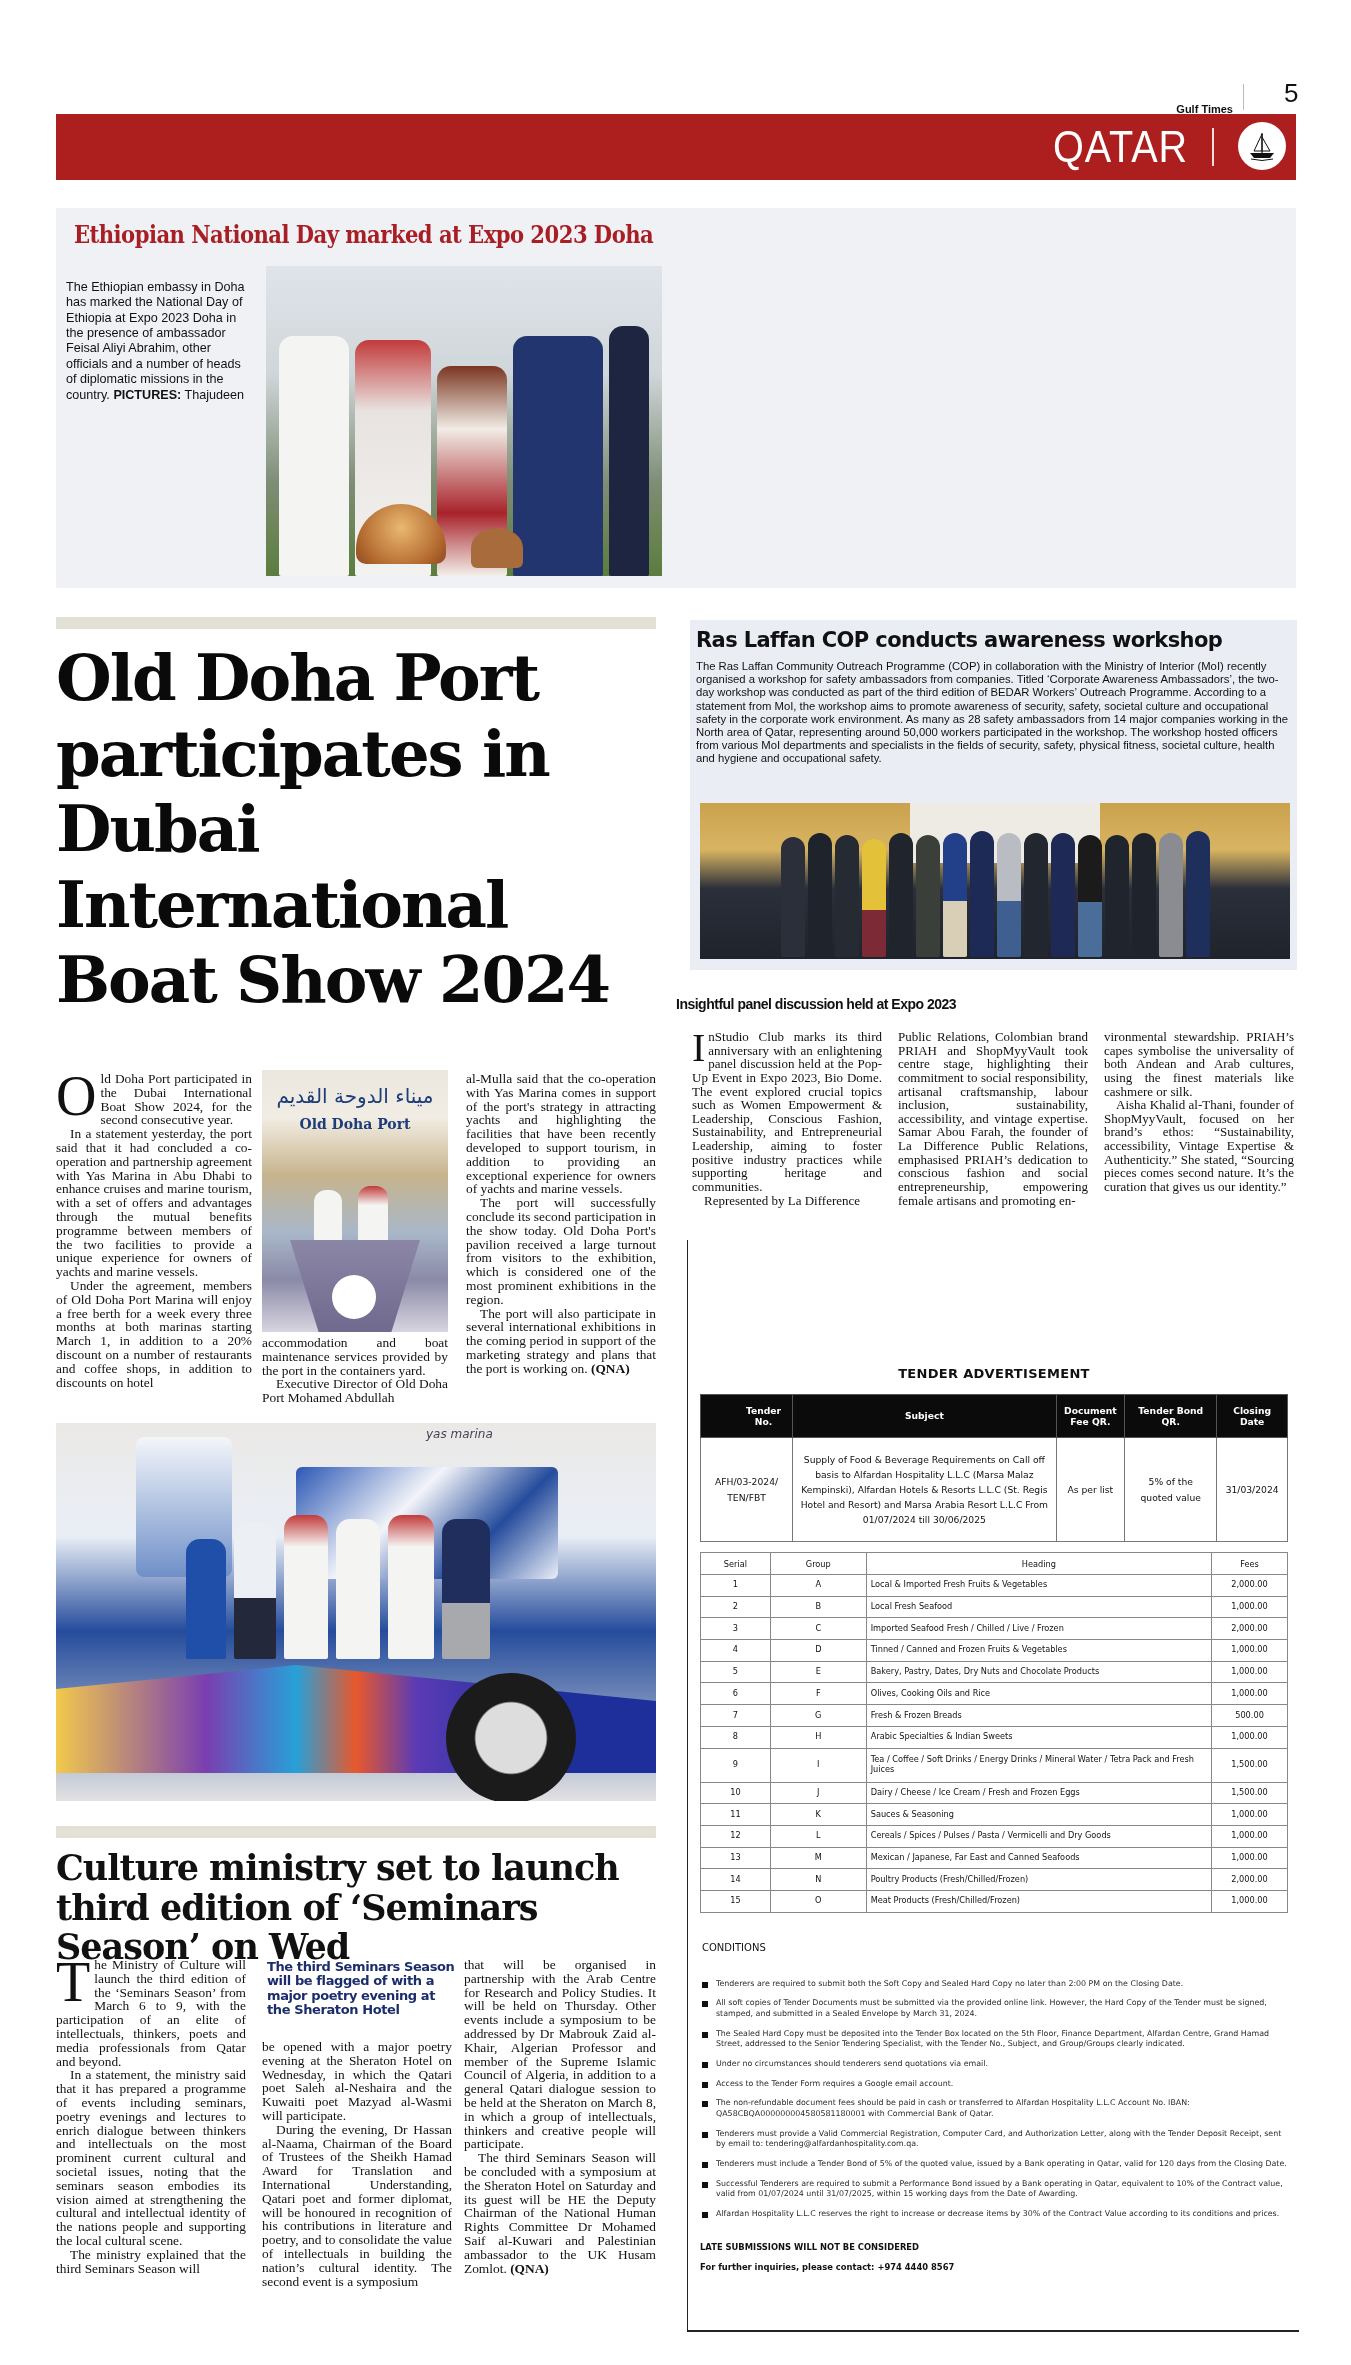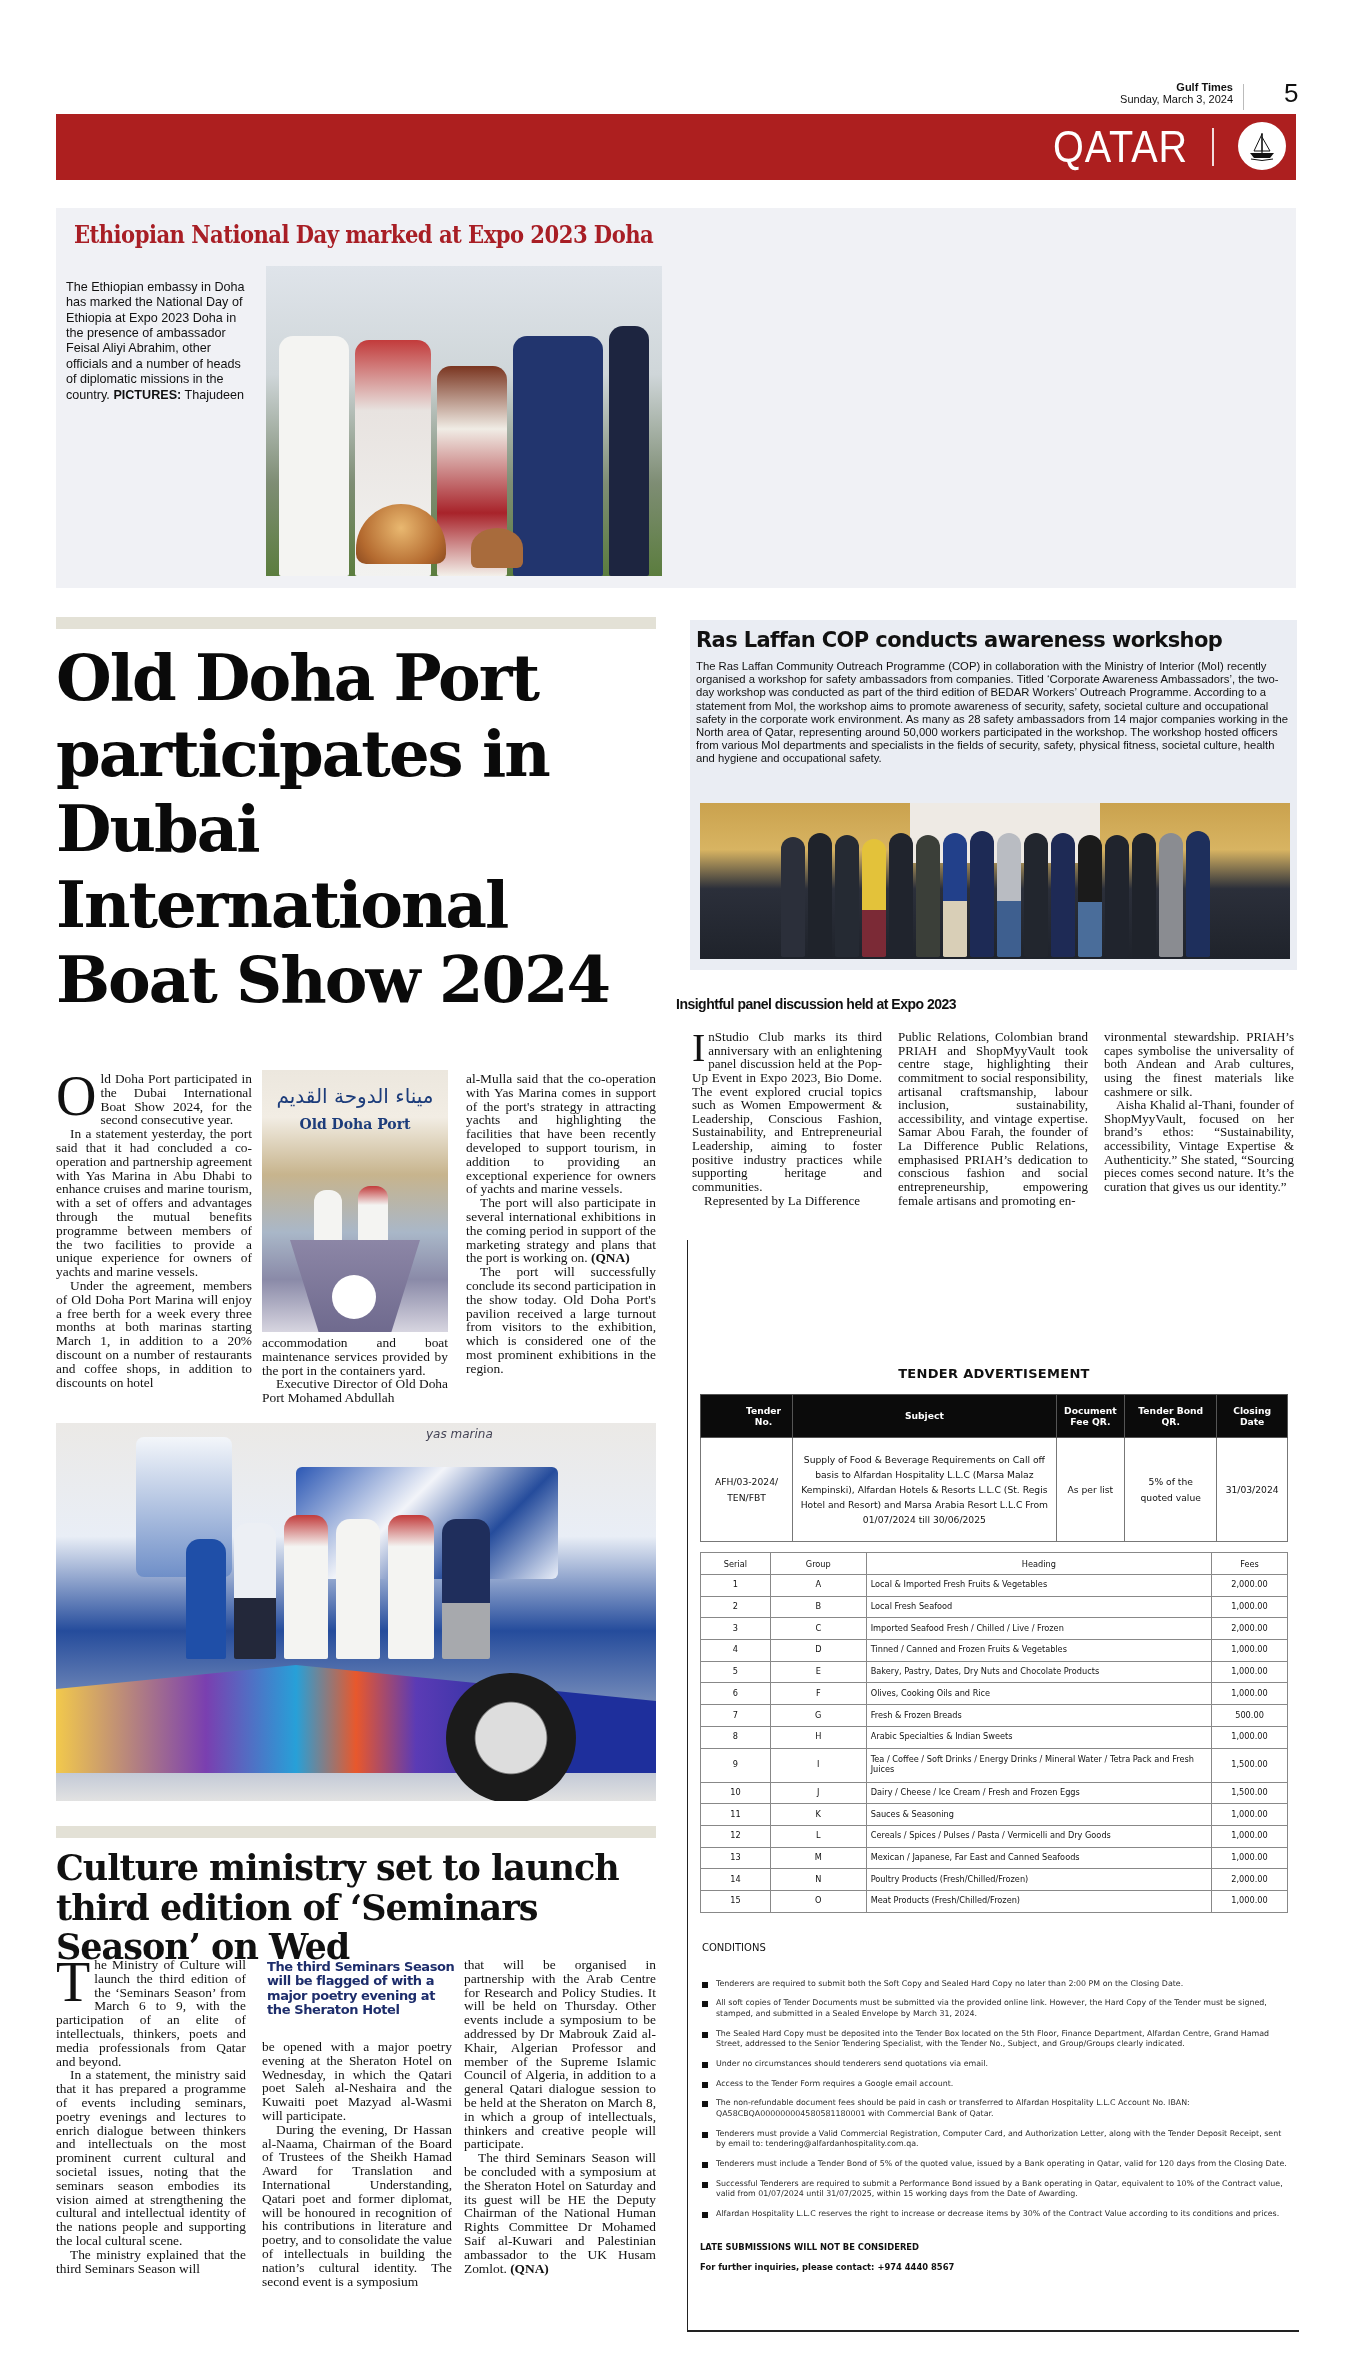--- a/index.html
+++ b/index.html
@@ -1,21 +1,21 @@
 <!DOCTYPE html>
 <html><head>
 <meta charset="utf-8">
 <style>
   * { box-sizing: border-box; margin: 0; padding: 0; }
   html, body { width: 1351px; height: 2365px; background: #ffffff; overflow: hidden; }
   body { position: relative; font-family: "DejaVu Serif", serif; color: #111; }
 
   
   .masthead-meta { position: absolute; top: 82px; right: 118px; text-align: right; font-family: "Liberation Sans", sans-serif; line-height: 1.05; }
-  .masthead-meta .paper { font-size: 11px; font-weight: bold; }
+  .masthead-meta .paper { font-size: 11px; font-weight: bold; margin-top: 22px; }
   .masthead-meta .date { font-size: 11px; }
   .page-sep { position: absolute; top: 84px; left: 1243px; width: 1px; height: 26px; background: #bbb; }
   .page-num { position: absolute; top: 78px; left: 1284px; font-family: "Liberation Sans", sans-serif; font-size: 26px; color: #111; }
   .section-bar { position: absolute; top: 114px; left: 56px; width: 1240px; height: 66px; background: #ad1f1f; }
   .section-title { position: absolute; right: 108px; top: 8px; color: #fff; font-family: "Liberation Sans", sans-serif; font-size: 44px; font-weight: 300; letter-spacing: 1px; transform: scaleX(0.9); transform-origin: right; }
   .section-divider { position: absolute; right: 82px; top: 14px; width: 2px; height: 38px; background: #fff; opacity: .85; }
   .dhow-icon { position: absolute; right: 10px; top: 8px; width: 48px; height: 48px; border-radius: 50%; background: #fff; display: flex; align-items: center; justify-content: center; }
 
   
   .eth-box { position: absolute; top: 208px; left: 56px; width: 1240px; height: 380px; background: #f0f1f5; }
@@ -144,22 +144,22 @@
   <div style="position:absolute;left:70px;top:205px;width:44px;height:44px;border-radius:50%;background:#fff;"></div>
 </div>
 
 <div class="col-text" style="left:262px;top:1336px;width:186px;">
   <p class="first">accommodation and boat maintenance services provided by the port in the containers yard.</p>
   <p>Executive Director of Old Doha Port Mohamed Abdullah</p>
 </div>
 
 <div class="col-text" style="left:466px;top:1072px;width:190px;">
   <p class="first">al-Mulla said that the co-operation with Yas Marina comes in support of the port's strategy in attracting yachts and highlighting the facilities that have been recently developed to support tourism, in addition to providing an exceptional experience for owners of yachts and marine vessels.</p>
+  <p>The port will successfully conclude its second participation in the show today. Old Doha Port's pavilion received a large turnout from visitors to the exhibition, which is considered one of the most prominent exhibitions in the region.</p>
   <p><span>The port will also participate in several international exhibitions in the coming period in support of the marketing strategy and plans that the port is working on.</span> <b>(QNA)</b></p>
-  <p>The port will successfully conclude its second participation in the show today. Old Doha Port's pavilion received a large turnout from visitors to the exhibition, which is considered one of the most prominent exhibitions in the region.</p>
 </div>
 
 <div class="photo ph-yas">
   <div style="position:absolute;left:370px;top:4px;font-family:'DejaVu Sans',sans-serif;font-style:italic;font-size:12px;color:#445;">yas marina</div>
   <div style="position:absolute;left:80px;top:14px;width:96px;height:140px;border-radius:8px;background:linear-gradient(180deg,#f3f6fa,#6f8fc8);"></div>
   <div style="position:absolute;left:240px;top:44px;width:262px;height:112px;border-radius:6px;background:linear-gradient(135deg,#2b57b4,#f2f4f9 40%,#254c9c 70%,#e9eef8);"></div>
   <div class="people" style="top:86px;height:150px;justify-content:flex-start;padding-left:130px;gap:8px;">
     <div class="person" style="width:40px;height:120px;background:#1f4fa8;"></div>
     <div class="person" style="width:42px;height:136px;background:linear-gradient(180deg,#eceff4 55%,#23283a 55%);"></div>
     <div class="person" style="width:44px;height:144px;background:linear-gradient(180deg,#c23b3b 0%,#f4f4f2 22%);"></div>

